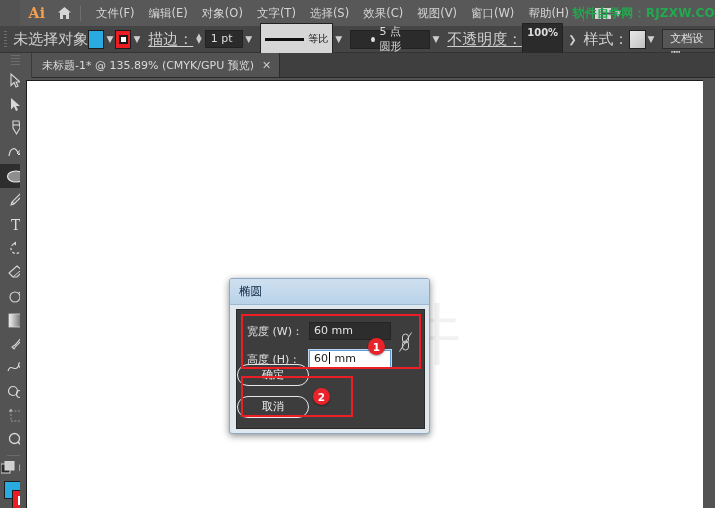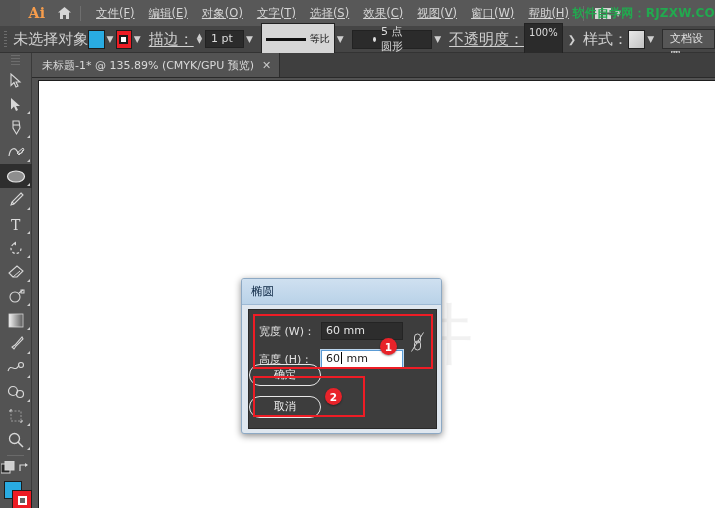--- a/index.html
+++ b/index.html
@@ -24,21 +24,21 @@
     font-family: "DejaVu Serif", "Liberation Serif", serif;
     letter-spacing: .5px;
     padding-left: 4px;
   }
   .home-icon { width: 28px; display: flex; align-items: center; justify-content: center; }
   .menu-sep {
     width: 1px; height: 15px; background: #6e6e6e; margin: 0 8px 0 2px;
   }
   .menu-item {
     color: #d4d4d4; font-size: 11.5px; padding: 3px 7px;
-    white-space: nowrap; cursor: default; text-decoration: underline;
+    white-space: nowrap; cursor: default;
   }
   .menu-sep2 { width: 1px; height: 15px; background: #6e6e6e; margin: 0 7px; }
   .arrange-icon { display: flex; align-items: center; gap: 4px; padding: 0 4px; }
   .chev { color: #c8c8c8; font-size: 8px; }
   .watermark-top {
     position: absolute; right: 8px; top: 5px;
     color: #22a94f; font-size: 12px; font-weight: bold;
     letter-spacing: .2px; white-space: nowrap;
   }
 
@@ -87,21 +87,21 @@
   .profile-box .plabel { font-size: 10px; color: #111; }
   .brush-box {
     display: flex; align-items: center; height: 19px; width: 88px;
     background: #2b2b2b; border: 1px solid #222; padding: 0 20px; gap: 5px;
   }
   .brush-dot { width: 5px; height: 5px; border-radius: 50%; background: #ddd; }
   .brush-box .blabel { font-size: 11px; color: #dcdcdc; }
   .opacity-field {
     background: #2b2b2b; border: 1px solid #222; color: #dcdcdc;
     font-size: 10px; height: 33px; line-height: 17px; width: 42px;
-    padding: 0 4px; display: inline-block;
+    padding: 0 4px; display: inline-block; font-weight: bold;
   }
   .arrow-btn { color: #cfcfcf; font-size: 10px; padding: 0 5px; }
   .style-swatch {
     width: 20px; height: 19px; border: 1px solid #222;
     background: linear-gradient(135deg,#e8e8e8,#c2c2c2);
   }
   .doc-setup-btn {
     background: #565656; border: 1px solid #2d2d2d; color: #e0e0e0;
     font-size: 11px; height: 20px; line-height: 18px; padding: 0 7px;
   }
@@ -150,21 +150,21 @@
   }
   .fs-stroke {
     position: absolute; left: 12px; top: 11px; width: 20px; height: 20px;
     background: #ed1c24; border: 1px solid #1d1d1d;
     display: flex; align-items: center; justify-content: center;
   }
   .fs-stroke i { width: 9px; height: 9px; background: #636363; border: 2px solid #fff; }
 
   
   .canvas-area {
-    position: absolute; left: 32px; top: 78px; width: 683px; height: 430px;
+    position: absolute; left: 20px; top: 78px; width: 683px; height: 430px;
     background: #535353; overflow: hidden;
   }
   .artboard {
     position: absolute; left: 6px; top: 2px; width: 677px; height: 428px;
     background: #ffffff;
     border-left: 1px solid #1e1e1e; border-top: 1px solid #1e1e1e;
   }
   .canvas-watermark {
     position: absolute; left: 296px; top: 208px;
     font-size: 68px; color: rgba(0,0,0,0.055);

